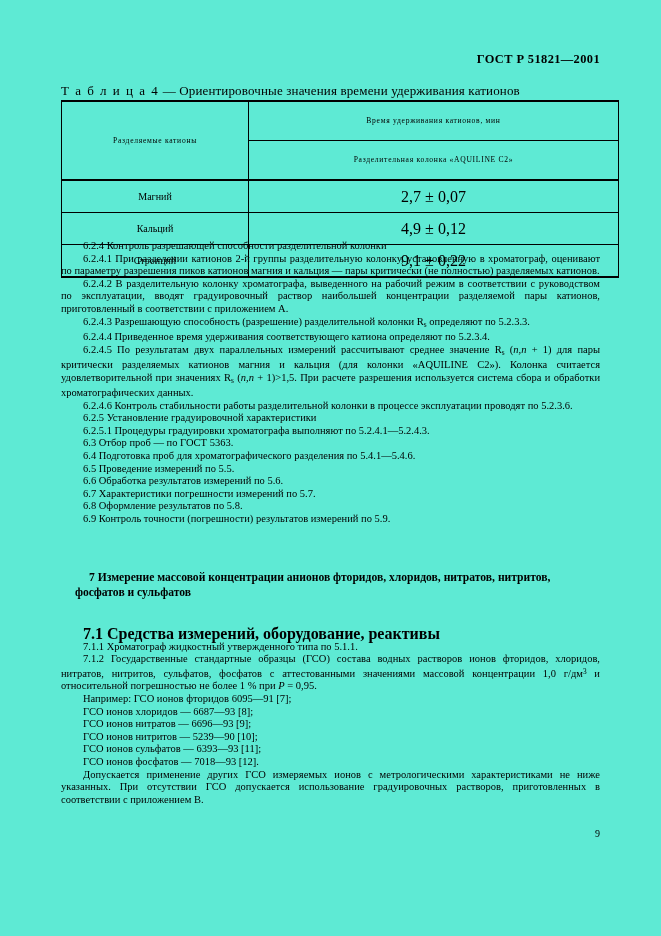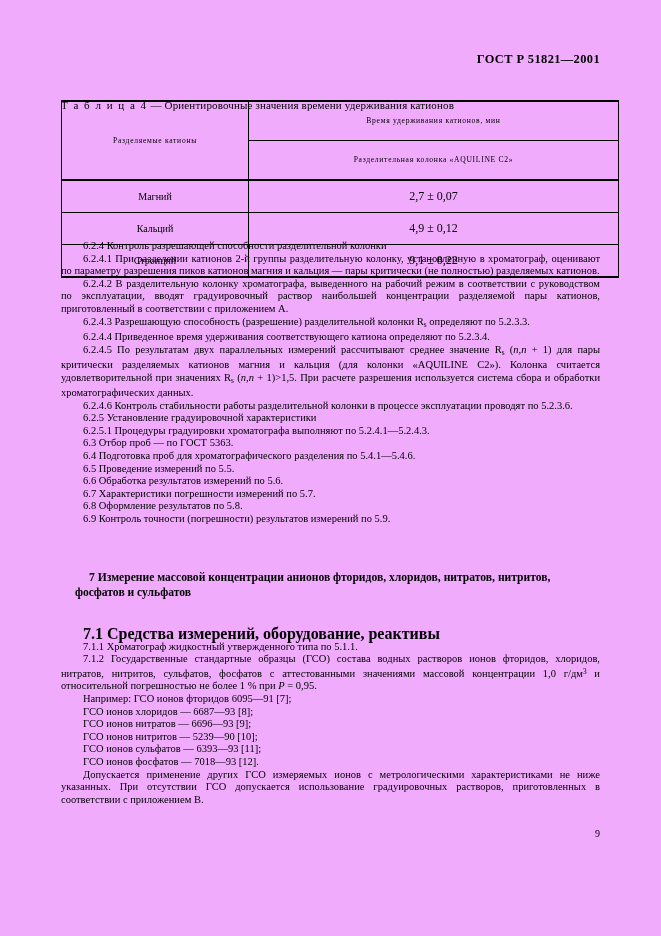--- a/index.html
+++ b/index.html
@@ -5,21 +5,21 @@
 <style>
   html, body {
     margin: 0;
     padding: 0;
     background: #ffffff;
   }
   .page {
     position: relative;
     width: 661px;
     height: 936px;
-    background: #f0abfc;
+    background: #5eead4;
     font-family: "Liberation Serif", "DejaVu Serif", serif;
     color: #000000;
     overflow: hidden;
   }
 
   
   .doc-header {
     position: absolute;
     top: 52px;
     left: 61px;
@@ -29,24 +29,23 @@
     font-weight: bold;
     font-size: 12.4px;
     letter-spacing: 0.4px;
   }
 
   
   .table-caption {
     position: absolute;
     top: 83px;
     left: 61px;
-    font-size: 11px;
+    font-size: 13px;
     letter-spacing: 0.15px;
     white-space: nowrap;
-    margin-top: 16px;
   }
   .table-caption .spaced {
     letter-spacing: 1.5px;
   }
 
   
   .tbl-wrap {
     position: absolute;
     top: 100px;
     left: 61px;
@@ -82,21 +81,21 @@
     line-height: 61px;
   }
   .body-cell-left {
     font-size: 10px;
     text-align: left;
     padding-left: 13px;
     height: 23px;
     line-height: 23px;
   }
   .body-cell-right {
-    font-size: 12px;
+    font-size: 16px;
     height: 23px;
     line-height: 23px;
   }
 
   
   .body {
     position: absolute;
     top: 240px;
     left: 61px;
     width: 539px;

